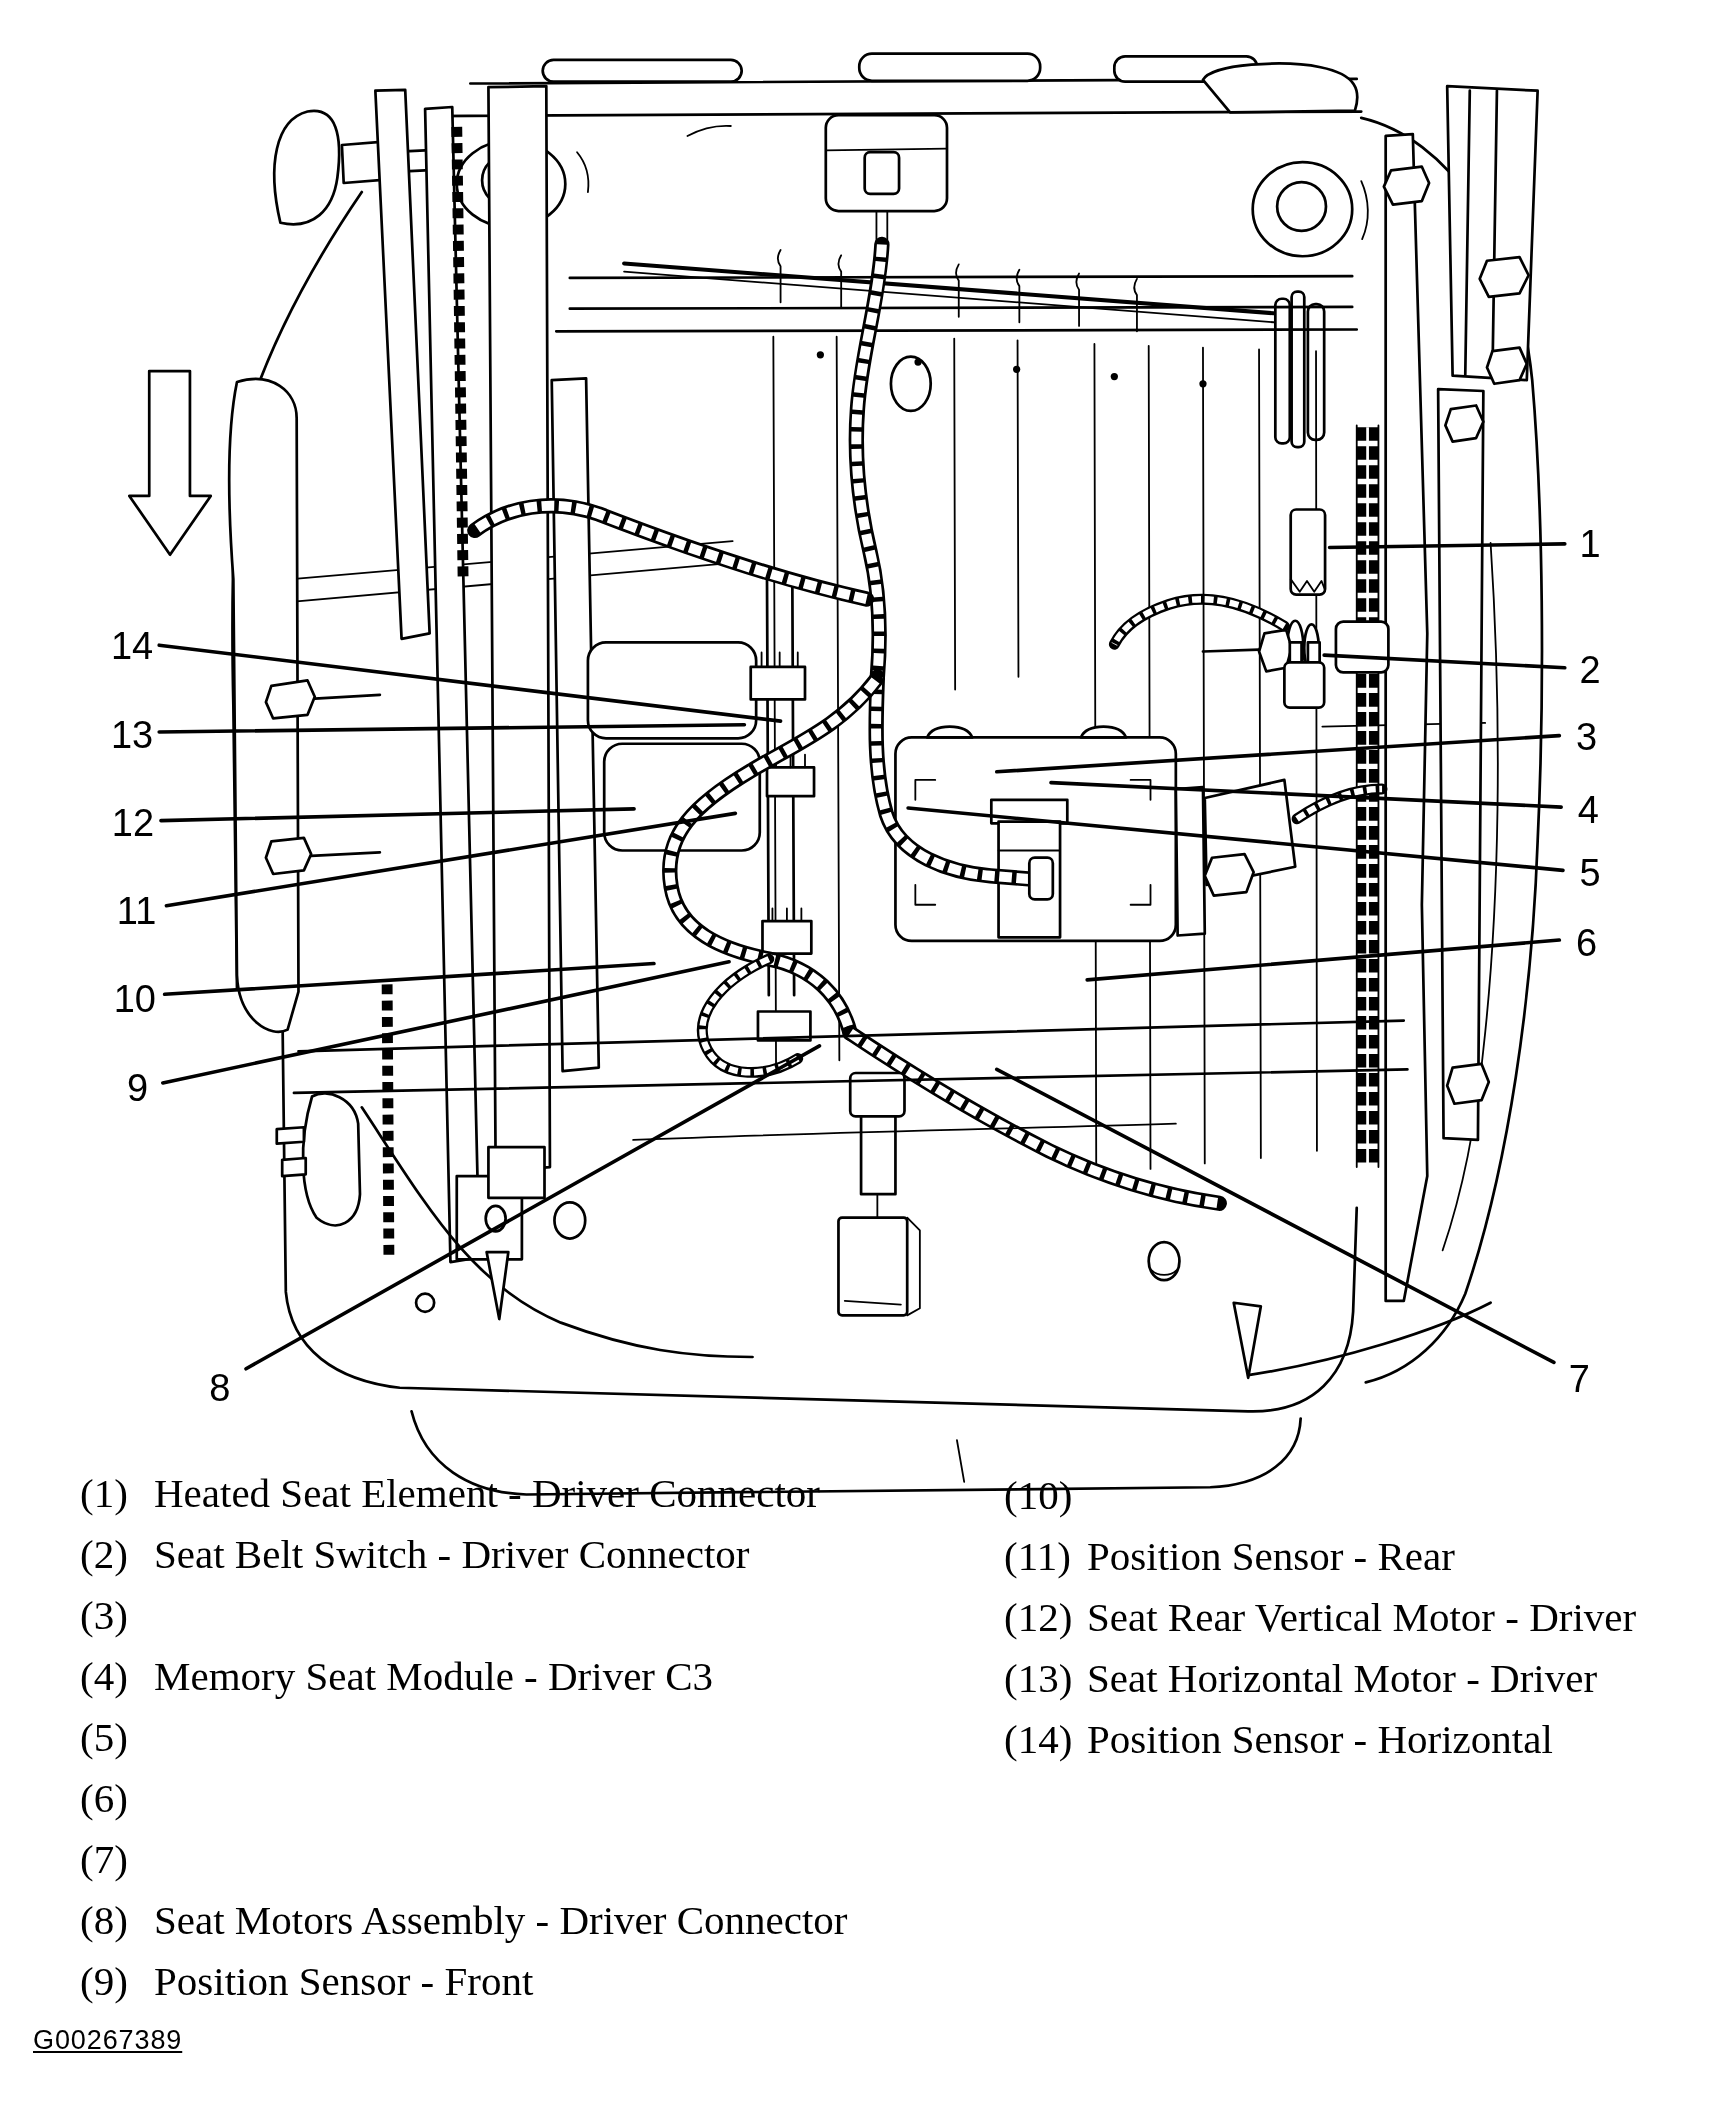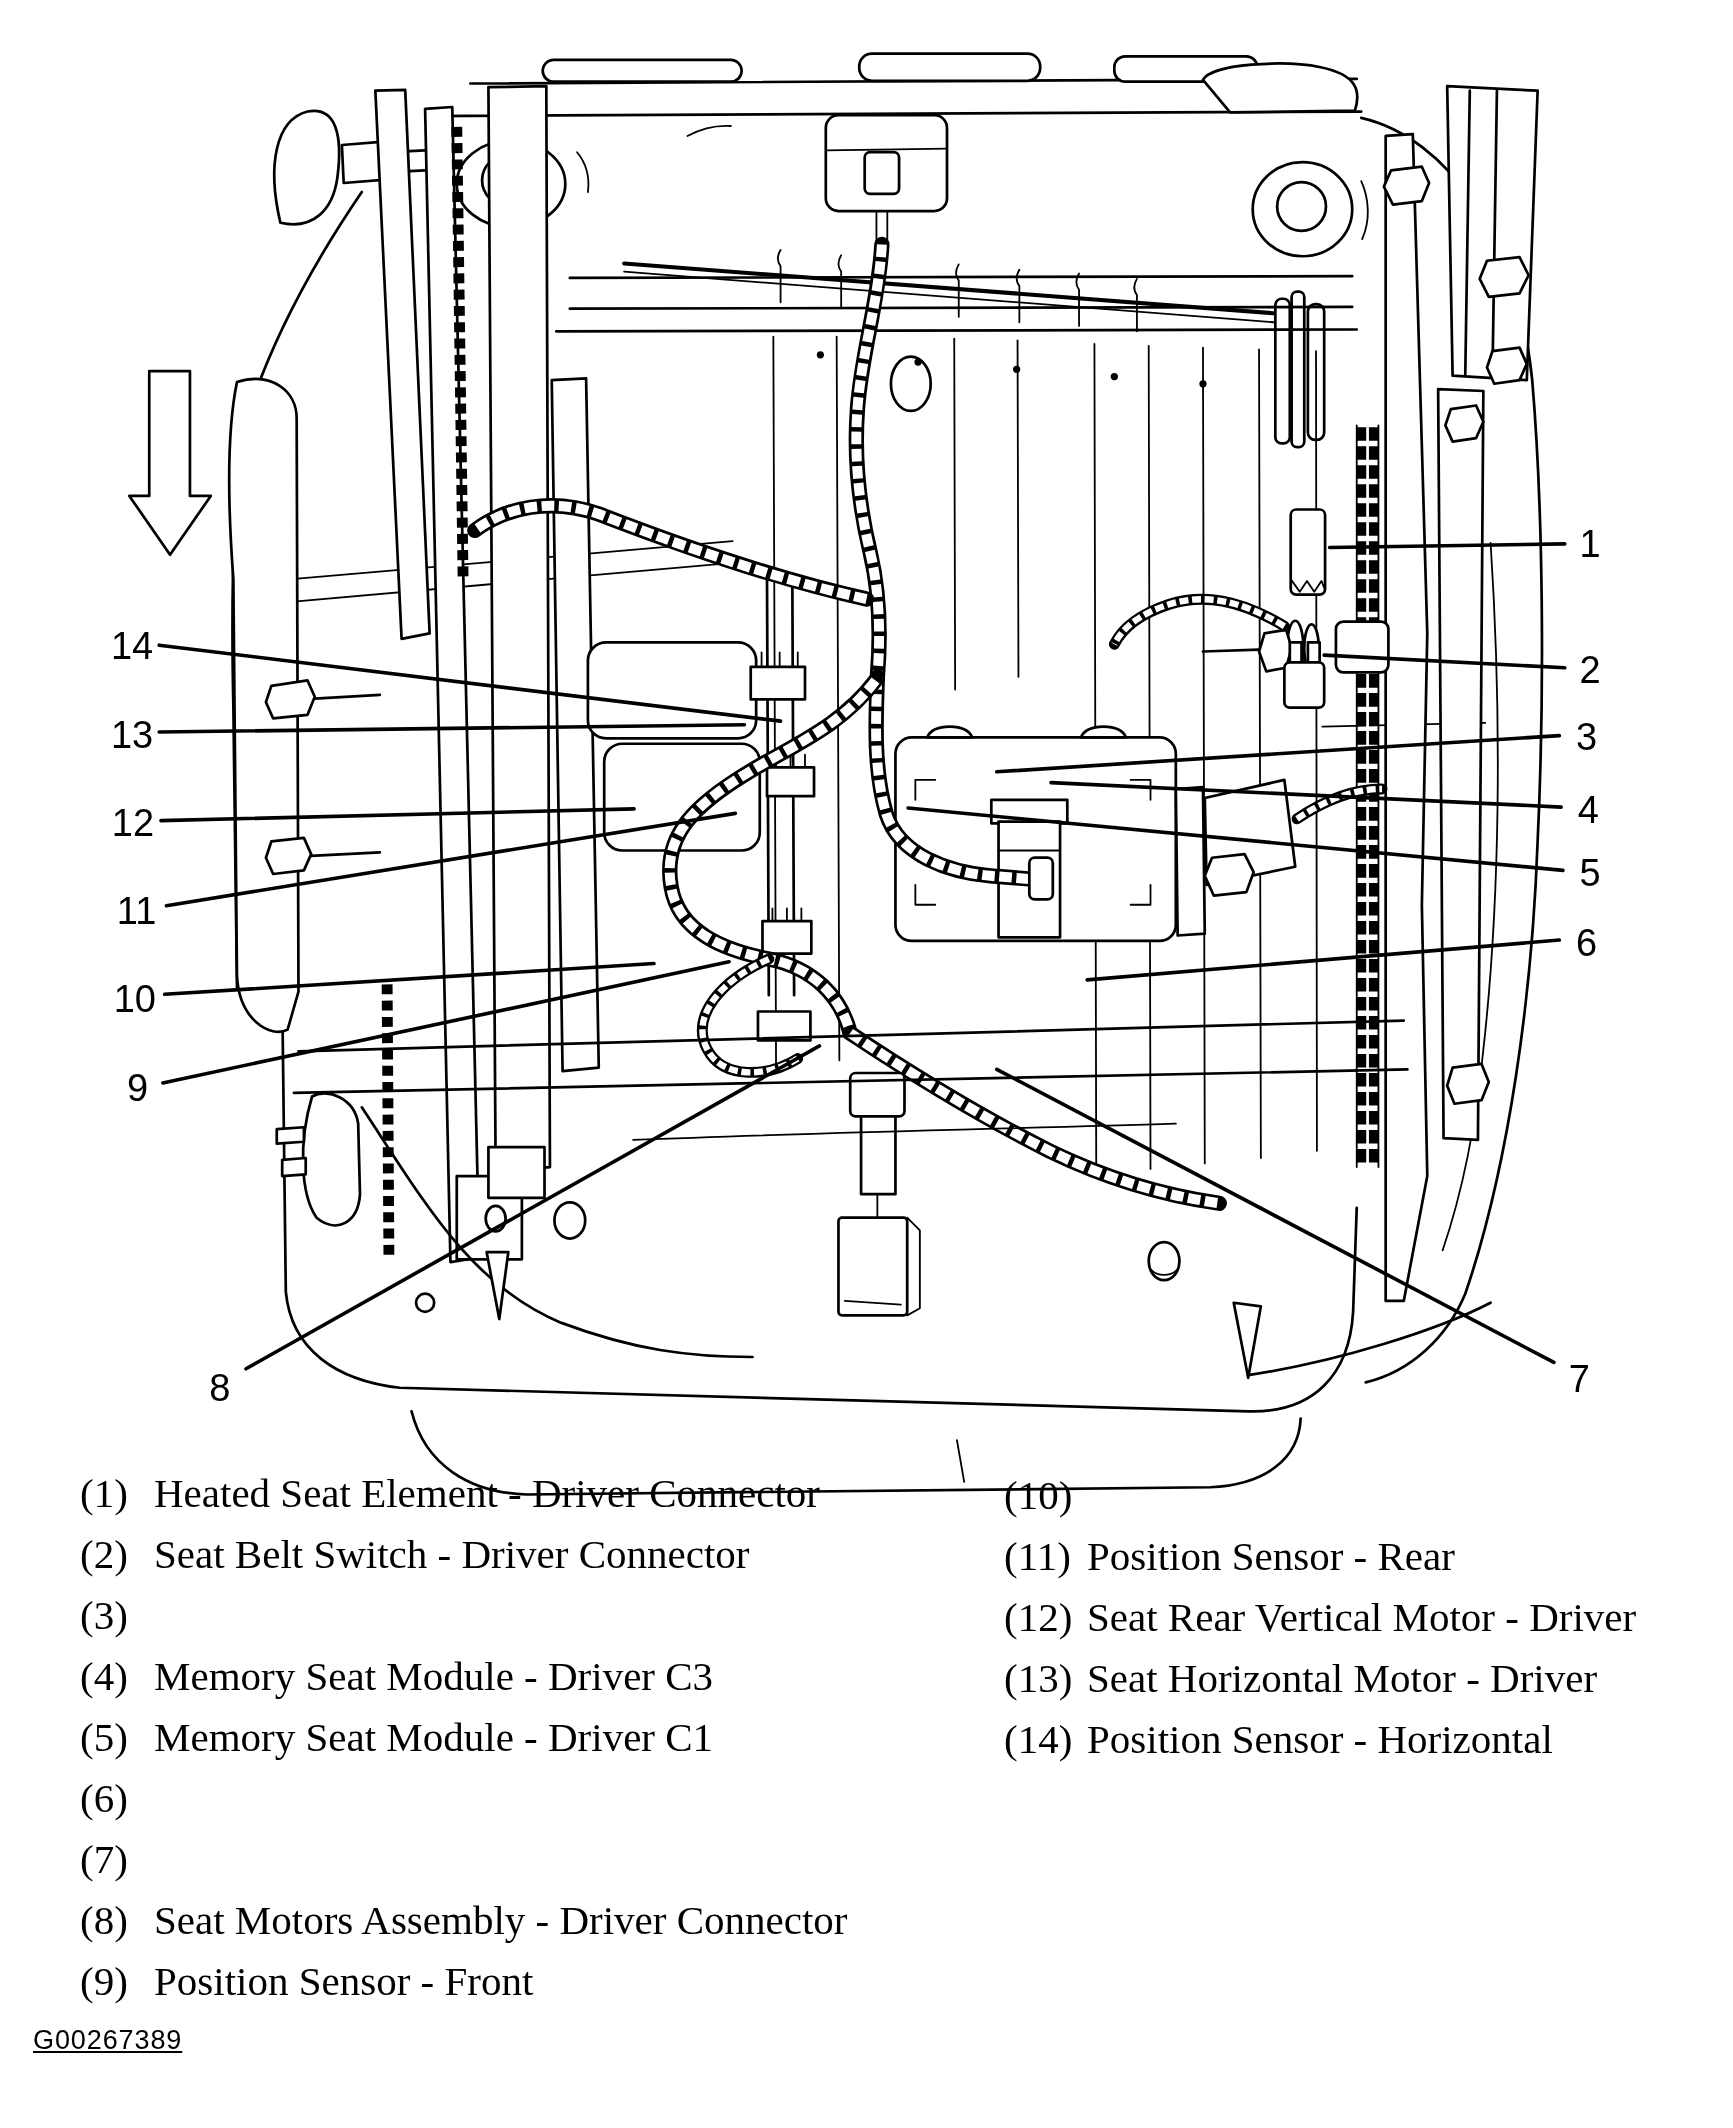--- a/index.html
+++ b/index.html
@@ -301,21 +301,20 @@
       </div>
       <div class="legend-row">
         <span class="legend-num">(3)</span>
       </div>
       <div class="legend-row">
         <span class="legend-num">(4)</span>
         <span class="legend-label">Memory Seat Module - Driver C3</span>
       </div>
       <div class="legend-row">
         <span class="legend-num">(5)</span>
-        <span class="legend-label">Memory Seat Module - Driver C1</span>
       </div>
       <div class="legend-row">
         <span class="legend-num">(6)</span>
       </div>
       <div class="legend-row">
         <span class="legend-num">(7)</span>
       </div>
       <div class="legend-row">
         <span class="legend-num">(8)</span>
         <span class="legend-label">Seat Motors Assembly - Driver Connector</span>

